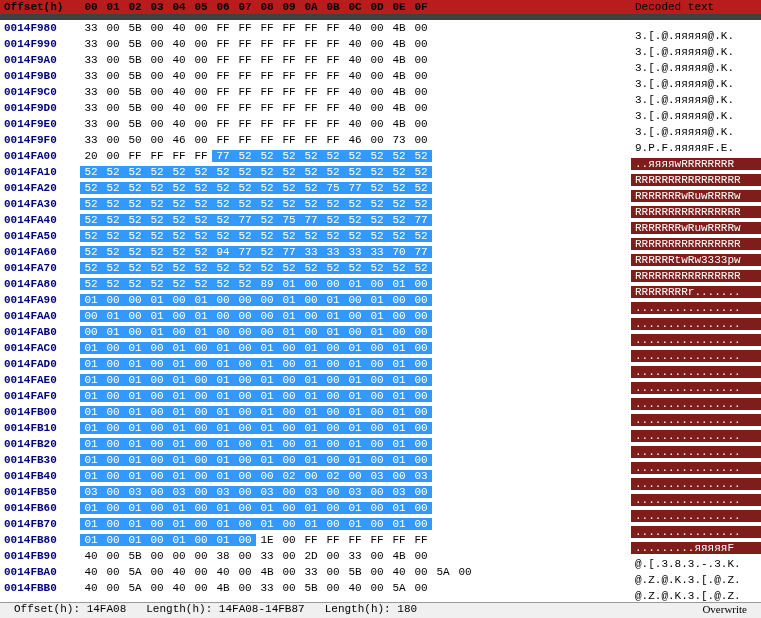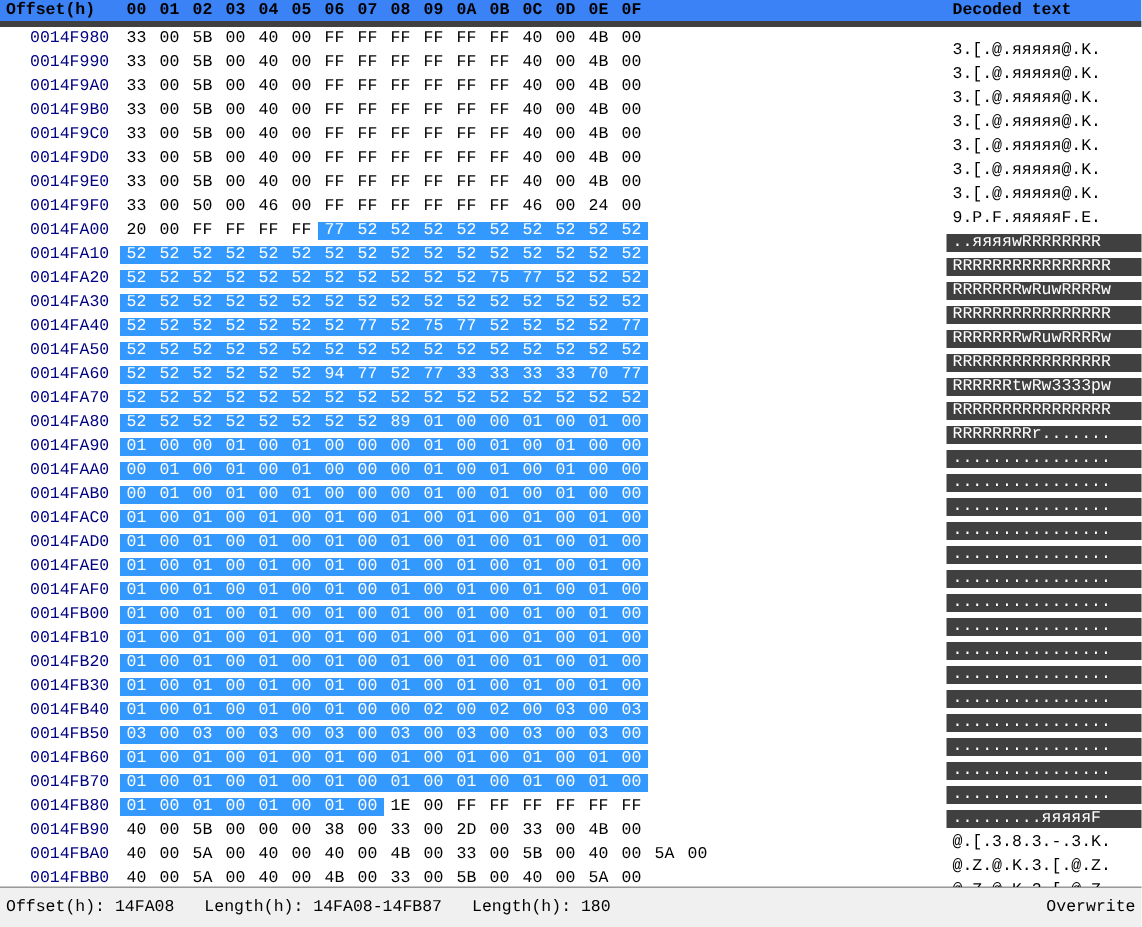--- a/index.html
+++ b/index.html
@@ -17,22 +17,22 @@
 
     #hex-container {
       flex: 1;
       overflow: hidden;
       display: flex;
       flex-direction: column;
     }
 
     #hex-header {
       display: flex;
-      background: #3b82f6;
-      border-bottom: 4px solid #404040;
+      background: #b91c1c;
+      border-bottom: 6px solid #404040;
       padding: 1px 0;
       position: sticky;
       top: 0;
     }
 
     .col-offset {
       width: 80px;
       min-width: 80px;
       padding-left: 4px;
       color: #000;
@@ -49,41 +49,42 @@
       width: 22px;
       text-align: center;
       color: #000;
       font-weight: bold;
     }
 
     .col-decoded {
       width: 130px;
       min-width: 130px;
       padding-left: 4px;
-      font-weight: bold;
+      font-weight: normal;
       color: #000;
     }
 
     #hex-rows {
       flex: 1;
       overflow-y: auto;
     }
 
     .hex-row {
       display: flex;
       align-items: center;
       height: 16px;
     }
 
     .row-offset {
       width: 80px;
       min-width: 80px;
-      padding-left: 20px;
+      padding-left: 4px;
       color: #000080;
       white-space: nowrap;
+      font-weight: bold;
     }
 
     .row-hex-bytes {
       flex: 1;
       display: flex;
     }
 
     .byte-cell {
       width: 22px;
       text-align: center;
@@ -101,43 +102,43 @@
       margin-top: 16px;
     }
 
     
     .byte-selected {
       background: #3399ff !important;
       color: #fff !important;
     }
 
     .decoded-selected {
-      background: #404040;
+      background: #7f1d1d;
       color: #fff;
     }
 
     #status-bar {
       display: flex;
       background: #f0f0f0;
       border-top: 1px solid #999;
-      height: 27px;
-      align-items: center;
-      padding: 0 4px;
+      height: 16px;
+      padding: 0 14px;
       gap: 20px;
       font-size: 11px;
       font-family: 'Courier New', Courier, monospace;
     }
 
     .status-item {
       white-space: nowrap;
     }
 
     .status-overwrite {
       margin-left: auto;
       font-weight: normal;
+      font-family: Liberation Serif, serif;
     }
 
     
     #hex-rows::-webkit-scrollbar {
       width: 12px;
     }
     #hex-rows::-webkit-scrollbar-track {
       background: #f0f0f0;
     }
     #hex-rows::-webkit-scrollbar-thumb {
@@ -336,21 +337,21 @@
           <div class="byte-cell">46</div>
           <div class="byte-cell">00</div>
           <div class="byte-cell">FF</div>
           <div class="byte-cell">FF</div>
           <div class="byte-cell">FF</div>
           <div class="byte-cell">FF</div>
           <div class="byte-cell">FF</div>
           <div class="byte-cell">FF</div>
           <div class="byte-cell">46</div>
           <div class="byte-cell">00</div>
-          <div class="byte-cell">24</div>
+          <div class="byte-cell">73</div>
           <div class="byte-cell">00</div>
         </div>
         <div class="row-decoded">9.P.F.яяяяяF.E.</div>
       </div>
       <div class="hex-row">
         <div class="row-offset">0014FA00</div>
         <div class="row-hex-bytes">
           <div class="byte-cell">20</div>
           <div class="byte-cell">00</div>
           <div class="byte-cell">FF</div>

